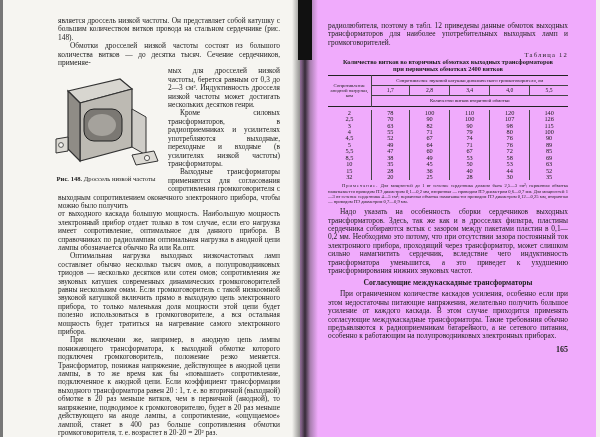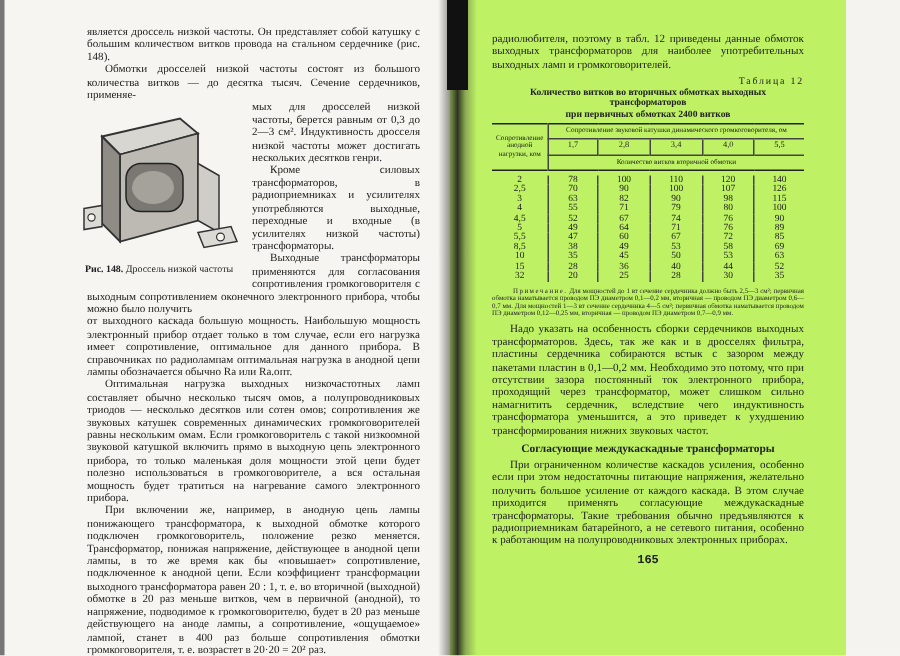--- a/index.html
+++ b/index.html
@@ -5,37 +5,37 @@
   html, body { margin: 0; padding: 0; }
   body {
     width: 600px; height: 437px; overflow: hidden;
     background: #f4f3ef;
     font-family: "Liberation Serif", "DejaVu Serif", serif;
     color: #222;
     position: relative;
   }
   .page { position: absolute; top: 0; height: 437px; box-sizing: border-box; }
   .page-left { left: 0; width: 300px; padding: 17px 20px 0 55px; background: #f6f5f1; border-left: 3px solid #777; }
-  .page-right { left: 300px; width: 264px; padding: 22px 28px 0 28px; background: #bef264; }
+  .page-right { left: 300px; width: 296px; padding: 22px 28px 0 28px; background: #f0abfc; }
   .gutter {
     position: absolute; left: 292px; top: 0; width: 26px; height: 437px;
     background: linear-gradient(to right, rgba(0,0,0,0) 0%, rgba(40,40,40,0.55) 35%, rgba(20,20,20,0.85) 50%, rgba(60,60,60,0.4) 70%, rgba(0,0,0,0) 100%);
   }
   .gutter-top {
     position: absolute; left: 298px; top: 0; width: 14px; height: 60px;
     background: #111;
   }
   p { margin: 0; font-size: 7.4px; line-height: 8.4px; text-align: justify; }
   p.indent { text-indent: 12px; }
   h3 { margin: 3px 0 3px 0; font-size: 7.6px; font-weight: bold; text-align: center; }
   .float-fig { float: left; width: 112px; margin: 2px 6px 0 -8px; height: 124px; position: relative; }
   .figure-art { width: 112px; height: 100px; position: relative; }
   .caption { font-size: 6.6px; line-height: 7.4px; text-align: center; margin-top: 2px; }
   .page-num { font-size: 8px; font-weight: bold; margin-top: 4px; }
-  .page-num-right { text-align: center; font-family: Liberation Mono, monospace; }
+  .page-num-right { text-align: right; }
   .tbl-label { font-size: 6.6px; text-align: right; letter-spacing: 1.2px; margin-top: 4px; }
   .tbl-title { font-size: 6.4px; font-weight: bold; text-align: center; line-height: 7.2px; }
   table { width: 100%; border-collapse: collapse; font-size: 6.3px; margin-top: 2px; }
   table th { font-weight: normal; font-size: 4.8px; line-height: 5.4px; padding: 2px 1px; }
   table td { text-align: center; padding: 0; line-height: 6.4px; border-left: 1px solid #444; }
   table td:first-child { border-left: none; }
   .thead-top { border-top: 1.5px solid #222; }
   .thead-bottom { border-bottom: 1.5px solid #222; }
   .th-left { border-right: 1px solid #444; width: 18%; }
   .sub-th { border-top: 1px solid #444; border-left: 1px solid #444; }

